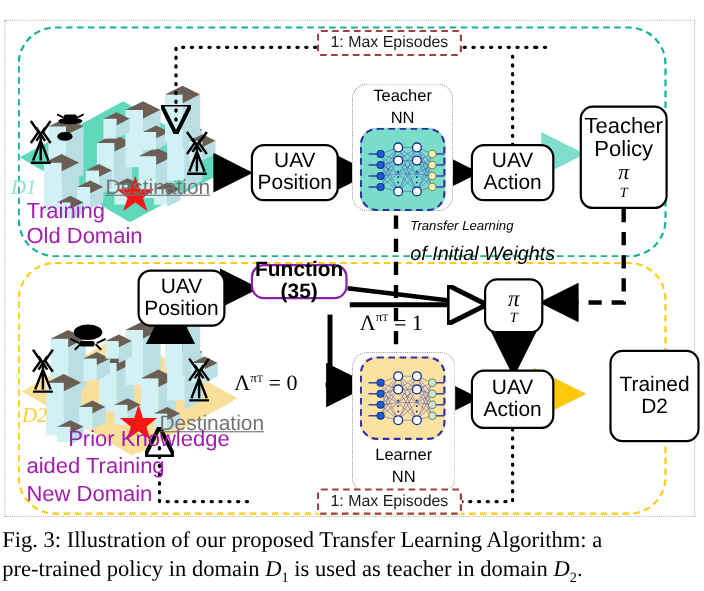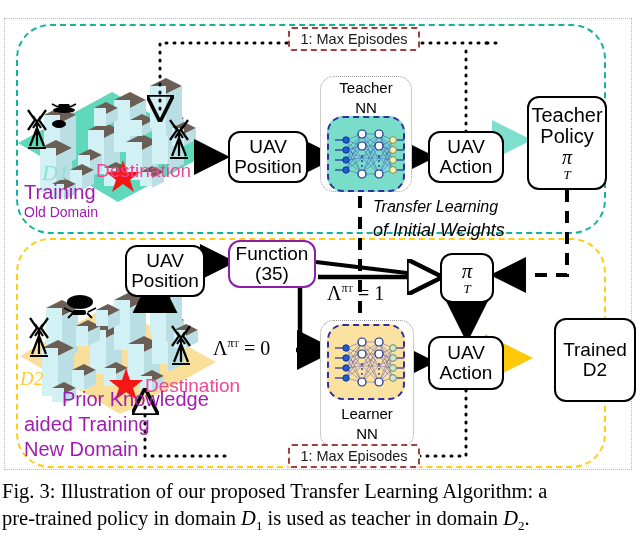--- a/index.html
+++ b/index.html
@@ -34,21 +34,21 @@
   .nnbox.yellow{background:#fbe2a0;}
 
   
   .chip{position:absolute;border:2px dashed #a14040;border-radius:4px;background:#fff;
         display:flex;align-items:center;justify-content:center;
         font-size:14.5px;color:#1a1a1a;box-sizing:border-box;white-space:nowrap;padding:0 4px;}
 
   
   .t{position:absolute;white-space:nowrap;}
   .blue{color:#a21caf;}
-  .red{color:#ec4899;}
+  .red{color:#737373;text-decoration:underline;}
   .ital{font-style:italic;}
 
   svg{position:absolute;left:0;top:0;overflow:visible;}
 
   .caption{position:absolute;left:2px;top:478px;width:636px;
            font-family:"Liberation Serif", serif;font-size:20.5px;color:#000;
            line-height:1.32;text-align:justify;}
   .caption i{font-style:italic;}
   .sub{font-size:13px;vertical-align:sub;}
 </style>
@@ -313,23 +313,23 @@
     <path d="M466,390 L466,456 L330,456" stroke="#000" stroke-width="3" stroke-dasharray="1 7" stroke-linecap="round" fill="none"></path>
     <path d="M225,456 L145,456 L145,400" stroke="#000" stroke-width="3" stroke-dasharray="1 7" stroke-linecap="round" fill="none" marker-end="url(#ahdot)"></path>
 
     <path d="M360,196 L360,320" stroke="#000" stroke-width="4" stroke-dasharray="12 9" fill="none"></path>
 
     <path d="M567,190 L567,275 L498,275" stroke="#000" stroke-width="4" stroke-dasharray="12 9" fill="none" marker-end="url(#ah)"></path>
   </svg>
 
   <div class="chip" style="left:288px;top:27px;width:132px;height:24px;">1: Max Episodes</div>
 
-  <div class="t ital" style="left:42px;top:160px;font-size:22px;color:#8fe3d0;font-family:'Liberation Serif',serif;">D1</div>
+  <div class="t ital" style="left:10px;top:160px;font-size:19px;color:#8fe3d0;font-family:'Liberation Serif',serif;">D1</div>
   <div class="t blue" style="left:24px;top:181px;font-size:20px;">Training</div>
-  <div class="t blue" style="left:24px;top:204px;font-size:14px;">Old Domain</div>
+  <div class="t blue" style="left:24px;top:204px;font-size:20px;">Old Domain</div>
   <div class="t red" style="left:96px;top:160px;font-size:19px;">Destination</div>
 
   <div class="bx" style="left:228px;top:131px;width:80px;height:52px;font-size:19px;">
     <span>UAV</span>
     <span>Position</span>
   </div>
 
   <div class="nnwrap" style="left:320px;top:76px;width:92px;height:116px;">
     <div class="nnlabel" style="top:2px;">Teacher</div>
     <div class="nnlabel" style="top:22px;">NN</div>
@@ -398,29 +398,29 @@
 
   <div class="bx" style="left:527px;top:96px;width:80px;height:94px;font-size:20px;">
     <span>Teacher</span>
     <span>Policy</span>
     <span style="font-style:italic;font-family:'Liberation Serif',serif;">
         <span>π</span>
         <span class="sub">T</span>
       </span>
   </div>
 
-  <div class="t ital" style="left:373px;top:198px;font-size:16px;">Transfer Learning</div>
+  <div class="t ital" style="left:373px;top:198px;font-size:12px;">Transfer Learning</div>
   <div class="t ital" style="left:373px;top:220px;font-size:18px;">of Initial Weights</div>
 
   <div class="bx" style="left:125px;top:245px;width:80px;height:52px;font-size:19px;">
     <span>UAV</span>
     <span>Position</span>
   </div>
 
-  <div class="bx purple" style="left:228px;top:240px;width:88px;height:48px;font-size:19px;">
+  <div class="bx purple" style="left:228px;top:240px;width:88px;height:32px;font-size:19px;font-weight:bold;">
     <span>Function</span>
     <span>(35)</span>
   </div>
 
   <div class="t ital" style="left:20px;top:368px;font-size:19px;color:#ffcb2e;font-family:'Liberation Serif',serif;">D2</div>
   <div class="t red" style="left:145px;top:375px;font-size:19px;">Destination</div>
   <div class="t blue" style="left:24px;top:388px;font-size:20px;margin-left:38px;">Prior Knowledge</div>
   <div class="t blue" style="left:24px;top:413px;font-size:20px;">aided Training</div>
   <div class="t blue" style="left:24px;top:438px;font-size:20px;">New Domain</div>
 

